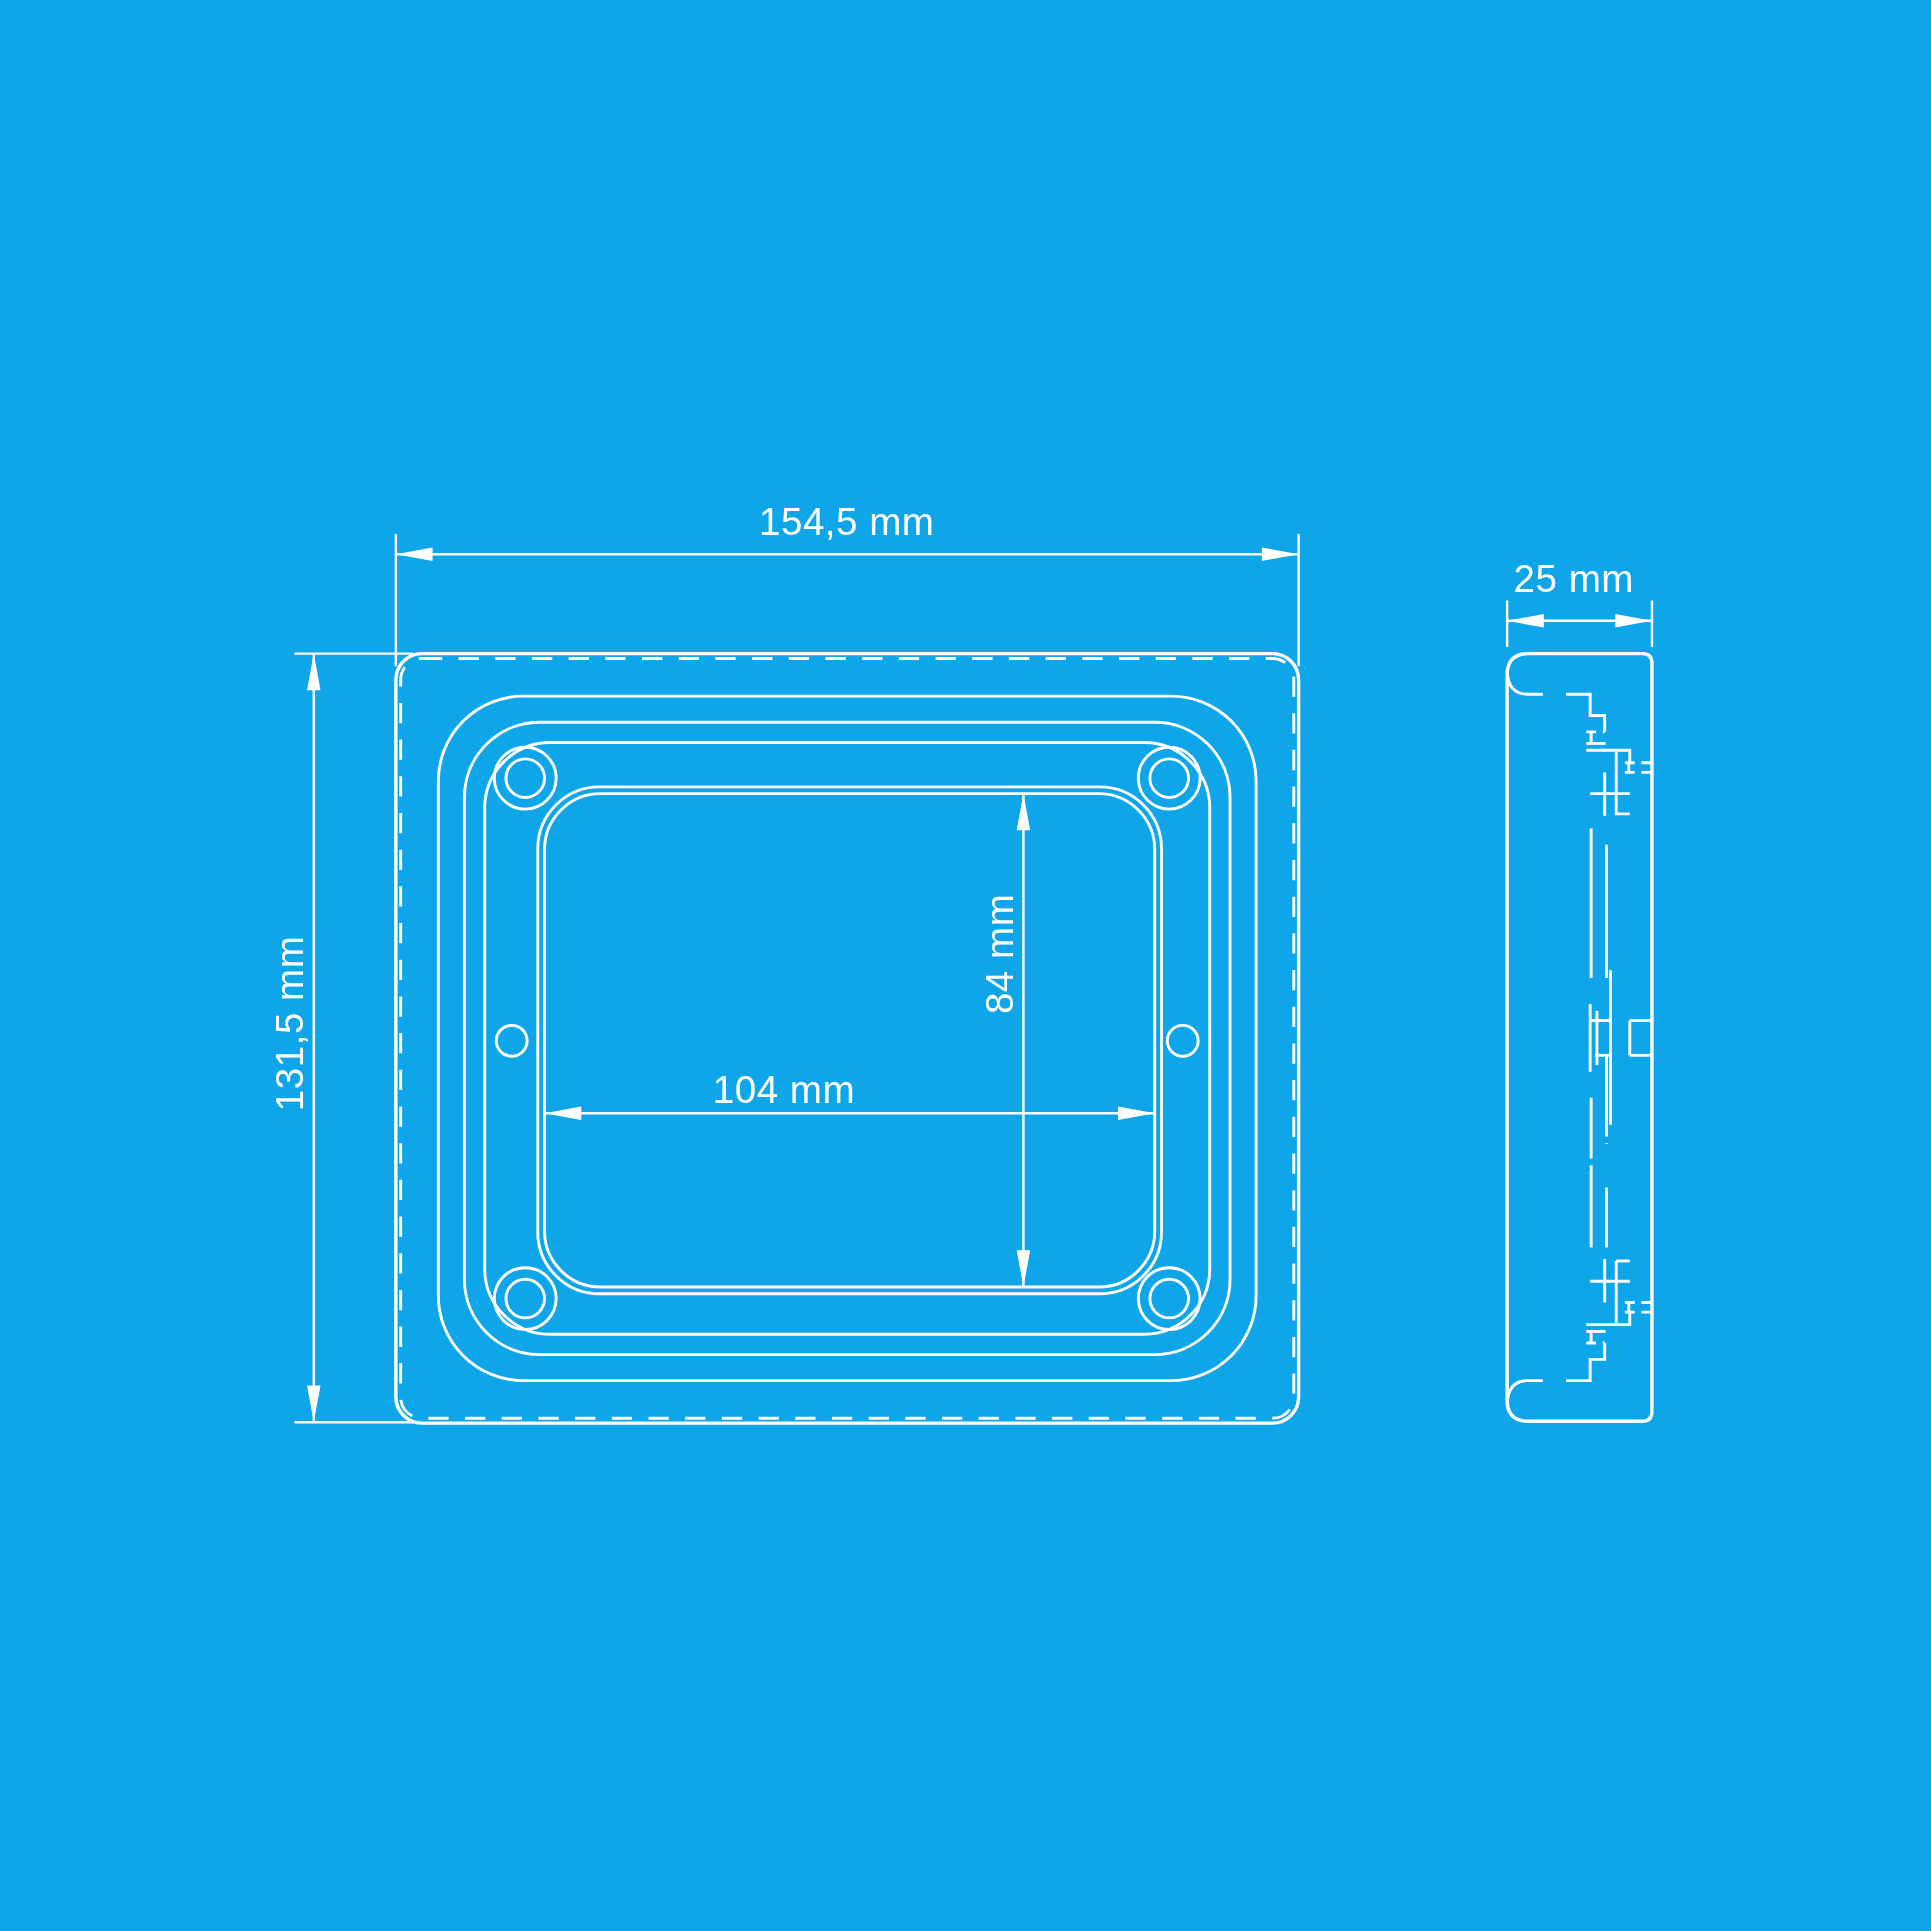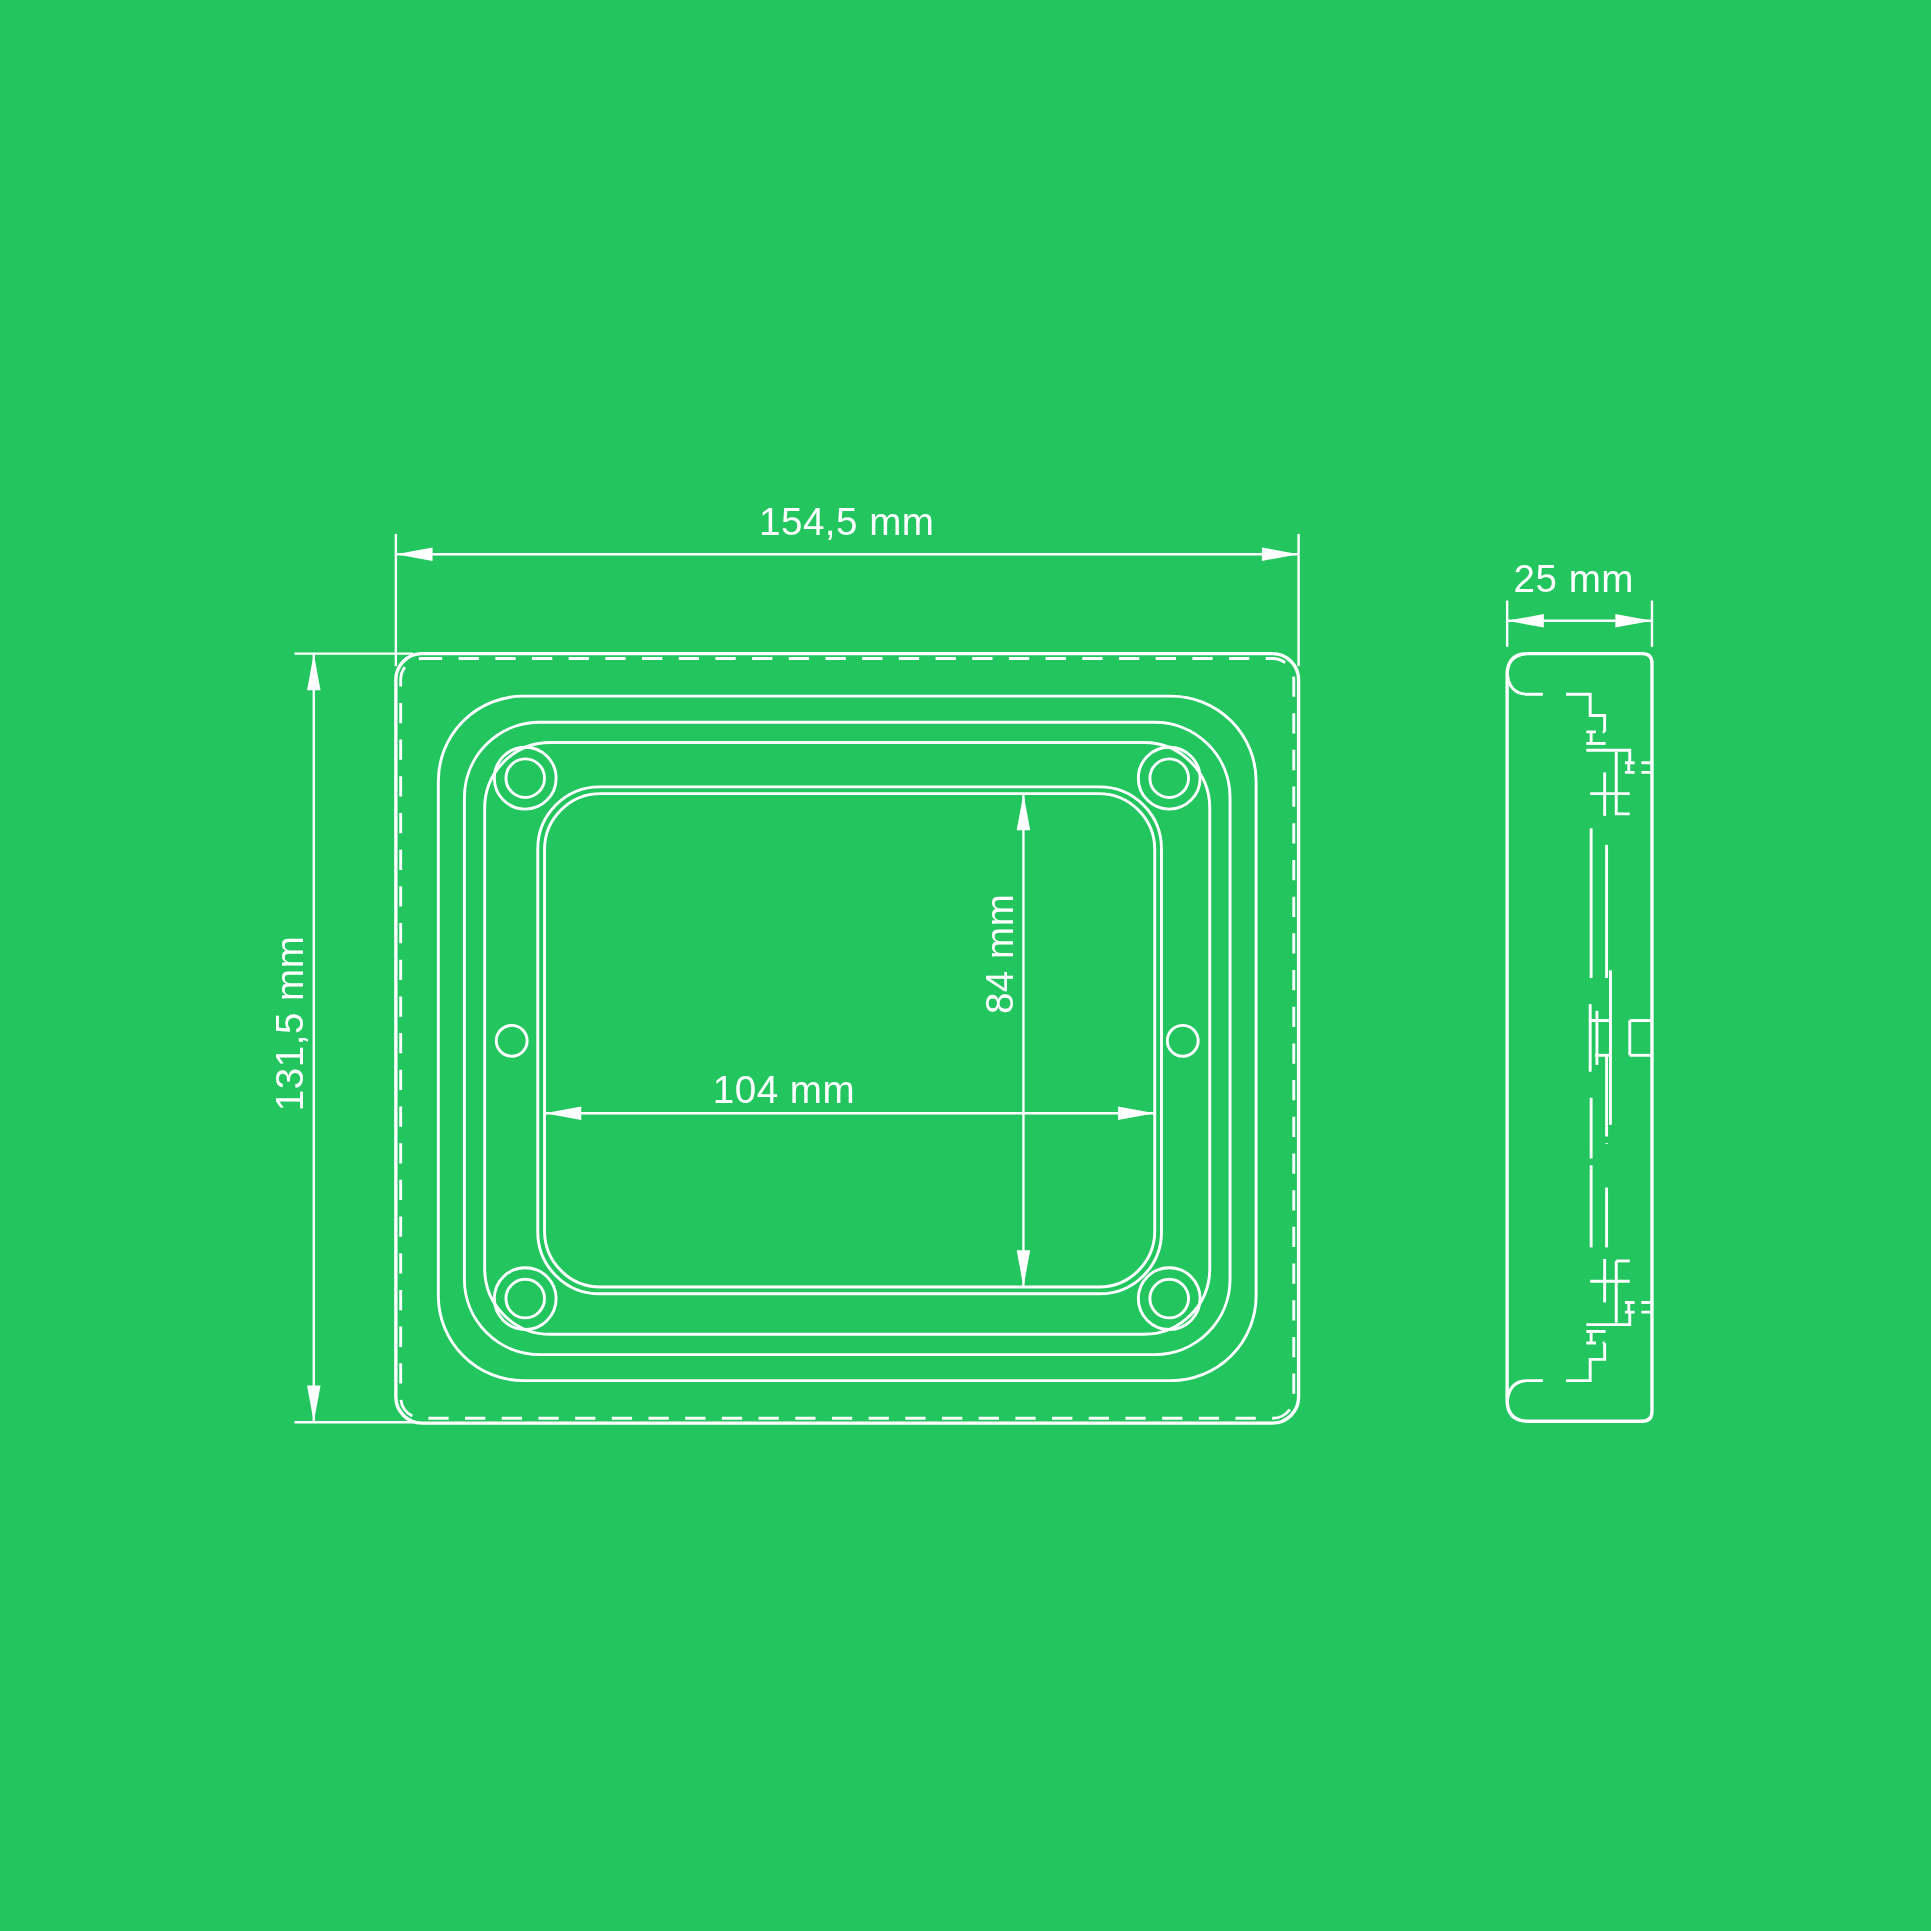--- a/index.html
+++ b/index.html
@@ -1,16 +1,16 @@
 <!DOCTYPE html>
 <html><head>
 <meta charset="utf-8">
 <style>
   html,body{margin:0;padding:0;background:#000;}
-  .canvas{position:relative;width:1931px;height:1931px;background:#22c55e;overflow:hidden;}
+  .canvas{position:relative;width:1931px;height:1931px;background:#0ea5e9;overflow:hidden;}
   svg{position:absolute;inset:0;display:block;}
   .outline{stroke:#fff;stroke-width:3.5;fill:none;}
   .c{stroke:#fff;stroke-width:3;fill:none;}
   .hid{stroke:#fff;stroke-width:3;fill:none;stroke-dasharray:21 17;}
   .hid-s{stroke:#fff;stroke-width:3;fill:none;stroke-dasharray:10 7;}
   .dim{stroke:#fff;stroke-width:2.5;fill:none;}
   .arrow{fill:#fff;stroke:none;}
   .lbl{fill:#fff;font-family:"Liberation Sans",sans-serif;font-size:40px;letter-spacing:0.5px;}
 </style>
 </head>

